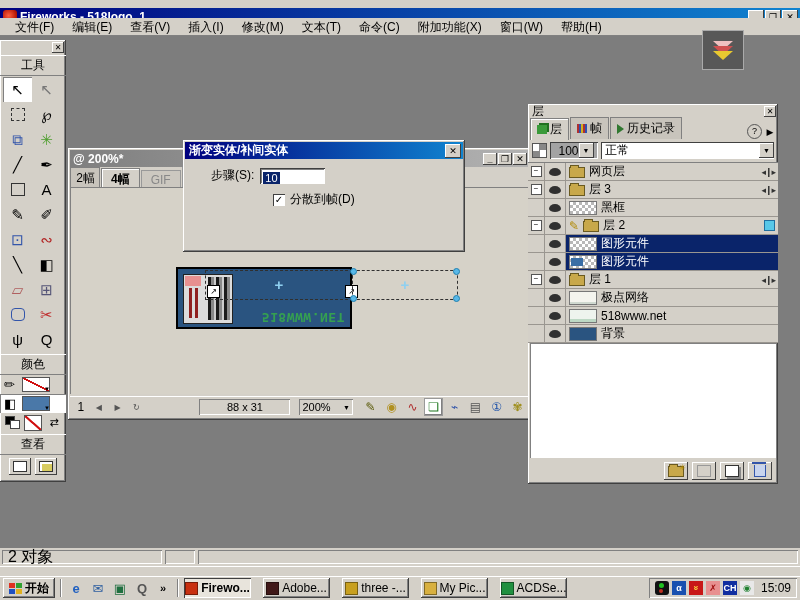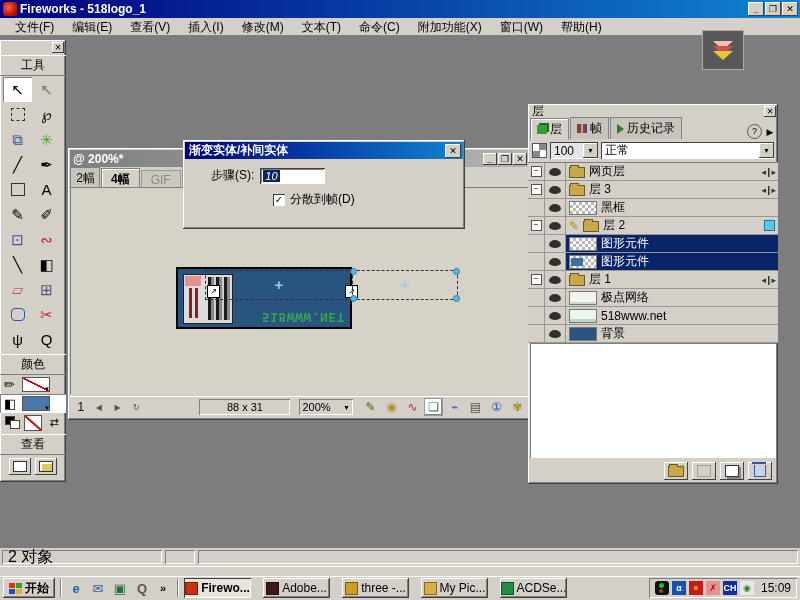--- a/index.html
+++ b/index.html
@@ -2,21 +2,21 @@
 <html><head>
 <meta charset="utf-8">
 <style>
   html,body{margin:0;padding:0;background:#555;}
   #app{position:relative;width:800px;height:600px;background:#d4d0c8;overflow:hidden;
        font-family:"Liberation Sans","DejaVu Sans",sans-serif;font-size:12px;color:#000;}
   .b-out{box-shadow:inset -1px -1px 0 #404040,inset 1px 1px 0 #fff,inset -2px -2px 0 #808080,inset 2px 2px 0 #d4d0c8;}
   .b-out-sm{box-shadow:inset -1px -1px 0 #404040,inset 1px 1px 0 #fff;}
   .bevelbtn{background:#d4d0c8;display:inline-flex;align-items:center;justify-content:center;cursor:default;}
   
-  .titlebar{position:absolute;left:0;top:0;width:800px;height:18px;
+  .titlebar{position:absolute;left:0;top:8px;width:800px;height:18px;
     background:linear-gradient(90deg,#00007e,#1084d0);display:flex;align-items:center;padding:0 2px;box-sizing:border-box;}
   .titlebar .fwicon{width:14px;height:14px;margin:0 3px 0 1px;background:radial-gradient(circle at 40% 40%,#ff6040,#b01000 70%);
     border-radius:3px;flex:none;}
   .titlebar .ttext{color:#fff;font-weight:bold;font-size:12px;flex:1;white-space:nowrap;overflow:hidden;}
   .winbtn{width:16px;height:14px;font-size:9px;font-weight:bold;margin-left:1px;}
   .menubar{position:absolute;left:0;top:18px;width:800px;height:18px;background:#d4d0c8;display:flex;align-items:center;
     padding-left:6px;box-sizing:border-box;box-shadow:inset 0 -1px 0 #808080;}
   .menu-item{padding:1px 9px;white-space:nowrap;}
   
   .workspace{position:absolute;left:0;top:36px;width:800px;height:512px;background:#7d7d7d;overflow:hidden;}
@@ -83,27 +83,27 @@
   .logoicon .bar2{position:absolute;left:11px;top:13px;width:3px;height:30px;background:#902020;}
   .logoicon .roll{position:absolute;right:2px;top:2px;width:22px;height:43px;
     background:repeating-linear-gradient(90deg,#1a1a1a 0 3px,#888 3px 6px,#ccc 6px 8px);}
   .logotext{position:absolute;right:5px;bottom:2px;font-family:"DejaVu Sans Mono","Liberation Mono",monospace;
     font-weight:bold;font-size:13px;color:#35a050;transform:scaleY(-1);letter-spacing:0.5px;}
   .selbox{position:absolute;border:1px dashed #303030;}
   .selbox .plus{position:absolute;left:50%;top:50%;transform:translate(-50%,-55%);color:#8fd0f0;font-size:15px;font-weight:bold;}
   .symbadge{position:absolute;width:11px;height:11px;background:#fff;border:1px solid #000;font-size:8px;line-height:11px;text-align:center;}
   .dot{position:absolute;width:5px;height:5px;border-radius:50%;background:#58b8e8;border:1px solid #2080b0;}
   
-  .dialog{position:absolute;left:183px;top:104px;width:282px;height:89px;background:#d4d0c8;z-index:6;}
+  .dialog{position:absolute;left:183px;top:104px;width:282px;height:112px;background:#d4d0c8;z-index:6;}
   .dlgtitle{height:17px;margin:2px;background:linear-gradient(90deg,#00007e,#1084d0);display:flex;align-items:center;
     padding:0 2px 0 4px;}
   .dlgtitle .ttext{color:#fff;font-weight:bold;flex:1;font-size:12px;}
   .dlgrow{display:flex;align-items:center;margin:8px 0 0 28px;}
   .dlginput{width:62px;height:16px;margin-left:6px;background:#fff;box-shadow:inset 1px 1px 0 #404040,inset -1px -1px 0 #fff,inset 2px 2px 0 #808080;
-    display:flex;align-items:center;padding-left:3px;font-style:italic;}
+    display:flex;align-items:flex-end;padding-left:3px;}
   .dlginput .selval{background:#0a246a;color:#fff;padding:0 2px;font-size:11px;}
   .chkrow{display:flex;align-items:center;margin:7px 0 0 90px;}
   .chk{width:12px;height:12px;background:#fff;box-shadow:inset 1px 1px 0 #404040,inset -1px -1px 0 #fff;
     font-size:10px;line-height:12px;text-align:center;font-weight:bold;margin-right:5px;}
   .dlgbtns{display:flex;justify-content:flex-end;gap:16px;margin:12px 12px 0 0;}
   .dbtn{width:74px;height:20px;font-size:12px;}
   .dbtn.default{outline:1px solid #000;font-weight:bold;}
   
   .layerspanel{position:absolute;left:528px;top:68px;width:250px;height:380px;background:#d4d0c8;z-index:4;display:flex;flex-direction:column;}
   .ltabs{height:21px;display:flex;align-items:flex-end;padding:0 2px;}
@@ -112,22 +112,22 @@
   .ptab.active{background:#d4d0c8;box-shadow:inset 1px 1px 0 #fff;position:relative;top:1px;}
   .ptab .mico{width:10px;height:9px;display:inline-block;}
   .mico.layers-mico{background:#3a9a3a;box-shadow:2px -2px 0 #207020;}
   .mico.frames-mico{background:repeating-linear-gradient(90deg,#b03030 0 2px,#3050b0 2px 4px,#d0b020 4px 6px);}
   .mico.history-mico{width:0;height:0;border-left:7px solid #307830;border-top:5px solid transparent;border-bottom:5px solid transparent;background:none;}
   .ltabs .rightbtns{margin-left:auto;display:flex;gap:2px;align-items:center;}
   .roundq{width:13px;height:13px;border:1px solid #555;border-radius:50%;font-size:9px;line-height:12px;text-align:center;}
   .flyout{font-size:9px;width:12px;text-align:center;}
   .oprow{height:23px;display:flex;align-items:center;gap:3px;padding:0 4px;border-bottom:1px solid #808080;}
   .checkmini{width:13px;height:13px;background:conic-gradient(#888 25%,#fff 0 50%,#888 0 75%,#fff 0);border:1px solid #555;}
-  .opbox{width:44px;height:17px;background:#e5e5e5;box-shadow:inset 1px 1px 0 #404040,inset -1px -1px 0 #fff;
-    display:flex;align-items:center;justify-content:space-between;padding-left:4px;}
+  .opbox{width:44px;height:17px;background:#a3a3a3;box-shadow:inset 1px 1px 0 #404040,inset -1px -1px 0 #fff;
+    display:flex;align-items:center;justify-content:center;padding-left:4px;}
   .blendbox{flex:1;height:17px;background:#fff;box-shadow:inset 1px 1px 0 #404040,inset -1px -1px 0 #fff;
     display:flex;align-items:center;justify-content:space-between;padding-left:4px;}
   .ddbtn{width:15px;height:15px;font-size:7px;}
   #layer-rows{background:#d4d0c8;}
   .lrow{height:17px;display:flex;align-items:stretch;border-bottom:1px solid #9a9690;font-size:12px;}
   .cell{display:flex;align-items:center;justify-content:center;}
   .cell.expand{width:16px;border-right:1px solid #9a9690;}
   .cell.eyec{width:20px;border-right:1px solid #9a9690;}
   .expandbox{width:9px;height:9px;border:1px solid #555;background:#fff;font-size:8px;line-height:7px;text-align:center;}
   .eye{width:12px;height:8px;background:#303030;border-radius:50% 50% 50% 50%/60% 60% 40% 40%;}

